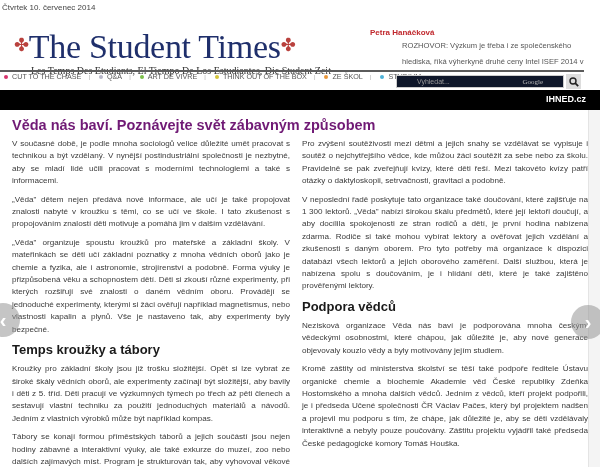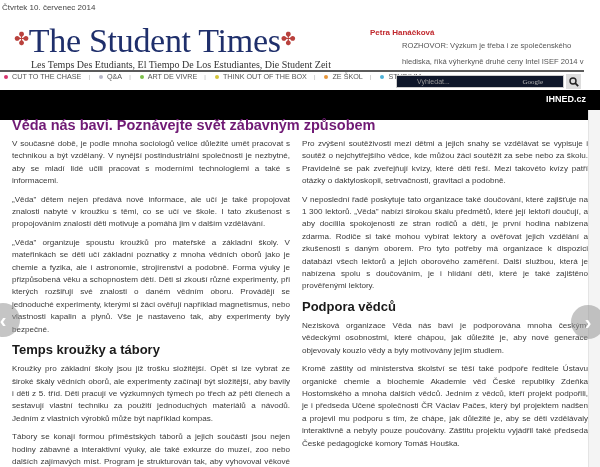--- a/index.html
+++ b/index.html
@@ -1,42 +1,42 @@
 <!DOCTYPE html>
 <html><head>
 <meta charset="utf-8">
 <style>
   * { box-sizing: border-box; margin: 0; padding: 0; }
   html, body { width: 600px; height: 467px; overflow: hidden; background: #fff; }
   body { font-family: "Liberation Sans", sans-serif; color: #333; position: relative; }
 
   .date { position: absolute; left: 2px; top: 3px; font-size: 8px; color: #444; }
 
-  .masthead { position: absolute; left: 14px; top: 22px; width: 300px; }
+  .masthead { position: absolute; left: 14px; top: 28px; width: 300px; }
   .logo { font-family: "Liberation Serif", serif; font-size: 34px; color: #1f2f6b; line-height: 34px; white-space: nowrap; letter-spacing: -0.3px; }
   .logo .orn { color: #b9413d; font-size: 18px; vertical-align: 7px; }
   .tagline { font-family: "Liberation Serif", serif; font-size: 10px; color: #333; margin-left: 17px; margin-top: 1px; white-space: nowrap; }
 
   .promo { position: absolute; left: 370px; top: 28px; width: 225px; }
   .promo-author { color: #c0282d; font-weight: bold; font-size: 8px; }
   .promo-text { font-size: 7.6px; color: #555; line-height: 16px; margin-top: 1px; margin-left: 32px; }
 
   .rule { position: absolute; left: 0; top: 70px; width: 584px; height: 2px; background: #5b5b5b; }
 
   .nav { position: absolute; left: 0; top: 72px; width: 584px; height: 27px; display: flex; align-items: flex-start; }
   .nav-item { display: flex; align-items: center; font-size: 7.2px; color: #555; padding-left: 4px; white-space: nowrap; }
   .nav-item .dot { width: 4px; height: 4px; border-radius: 50%; margin-right: 4px; display: inline-block; }
   .nav-sep { color: #aaa; font-size: 6px; margin: 0 5px 0 7px; }
 
   .search { position: absolute; left: 396px; top: 75px; width: 168px; height: 13px; border: 1px solid #ccc; background: #0f172a; font-size: 7px; color: #999; padding: 1px 20px; display: flex; align-items: center; }
   .search .ph { flex: 1; }
   .search .google { color: #bbb; font-size: 7px; font-family: "Liberation Serif", serif; }
   .search-btn { position: absolute; left: 566px; top: 74px; width: 15px; height: 15px; background: #ddd; display: flex; align-items: center; justify-content: center; }
 
-  .blackbar { position: absolute; left: 0; top: 90px; width: 600px; height: 30px; background: #000; }
+  .blackbar { position: absolute; left: 0; top: 90px; width: 600px; height: 20px; background: #000; }
   .ihned { position: absolute; right: 14px; top: 4px; color: #fff; font-weight: bold; font-size: 9px; }
 
   .scrollbar { position: absolute; right: 0; top: 110px; width: 12px; height: 357px; background: #f4f4f4; border-left: 1px solid #e4e4e4; }
 
   .article-title { position: absolute; left: 12px; top: 117px; font-size: 14.5px; font-weight: bold; color: #701a75; white-space: nowrap; }
 
   .col { position: absolute; font-size: 8.1px; line-height: 12.4px; color: #3a3a3a; text-align: justify; }
   .col-left { left: 12px; top: 138px; width: 278px; }
   .col-right { left: 302px; top: 138px; width: 286px; }
   .col p { margin-bottom: 6px; }

